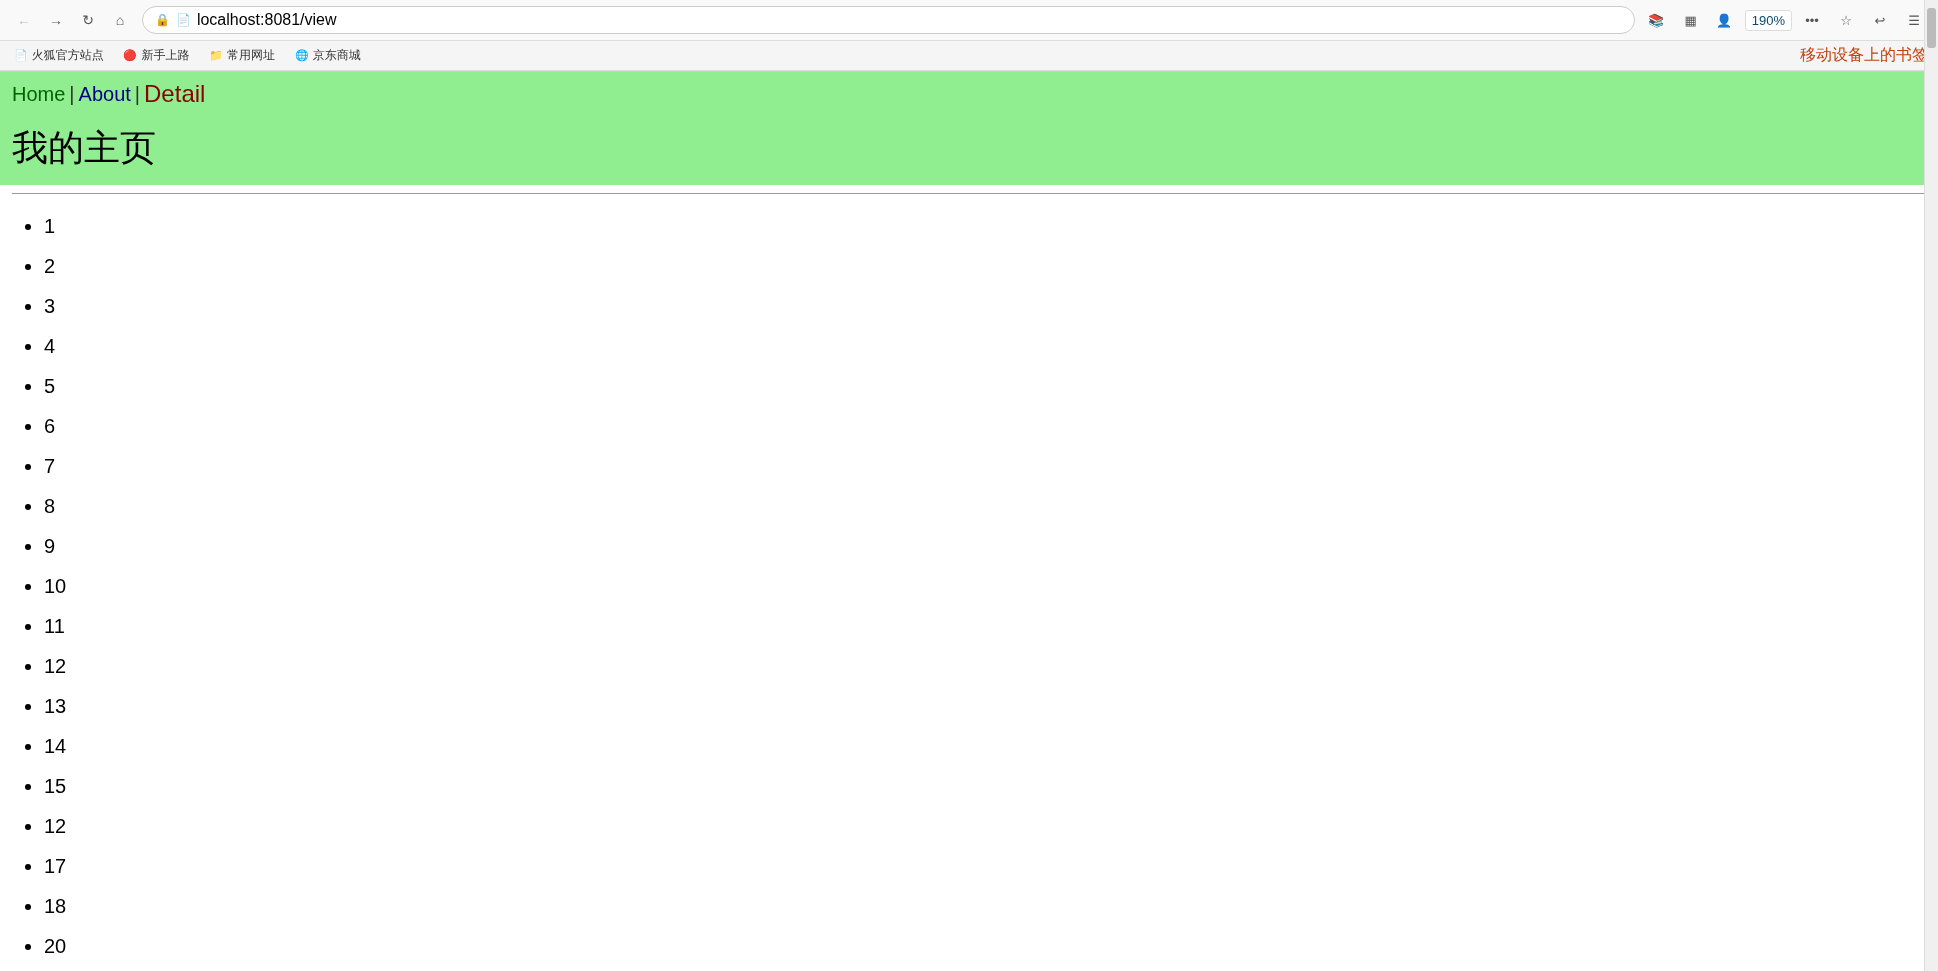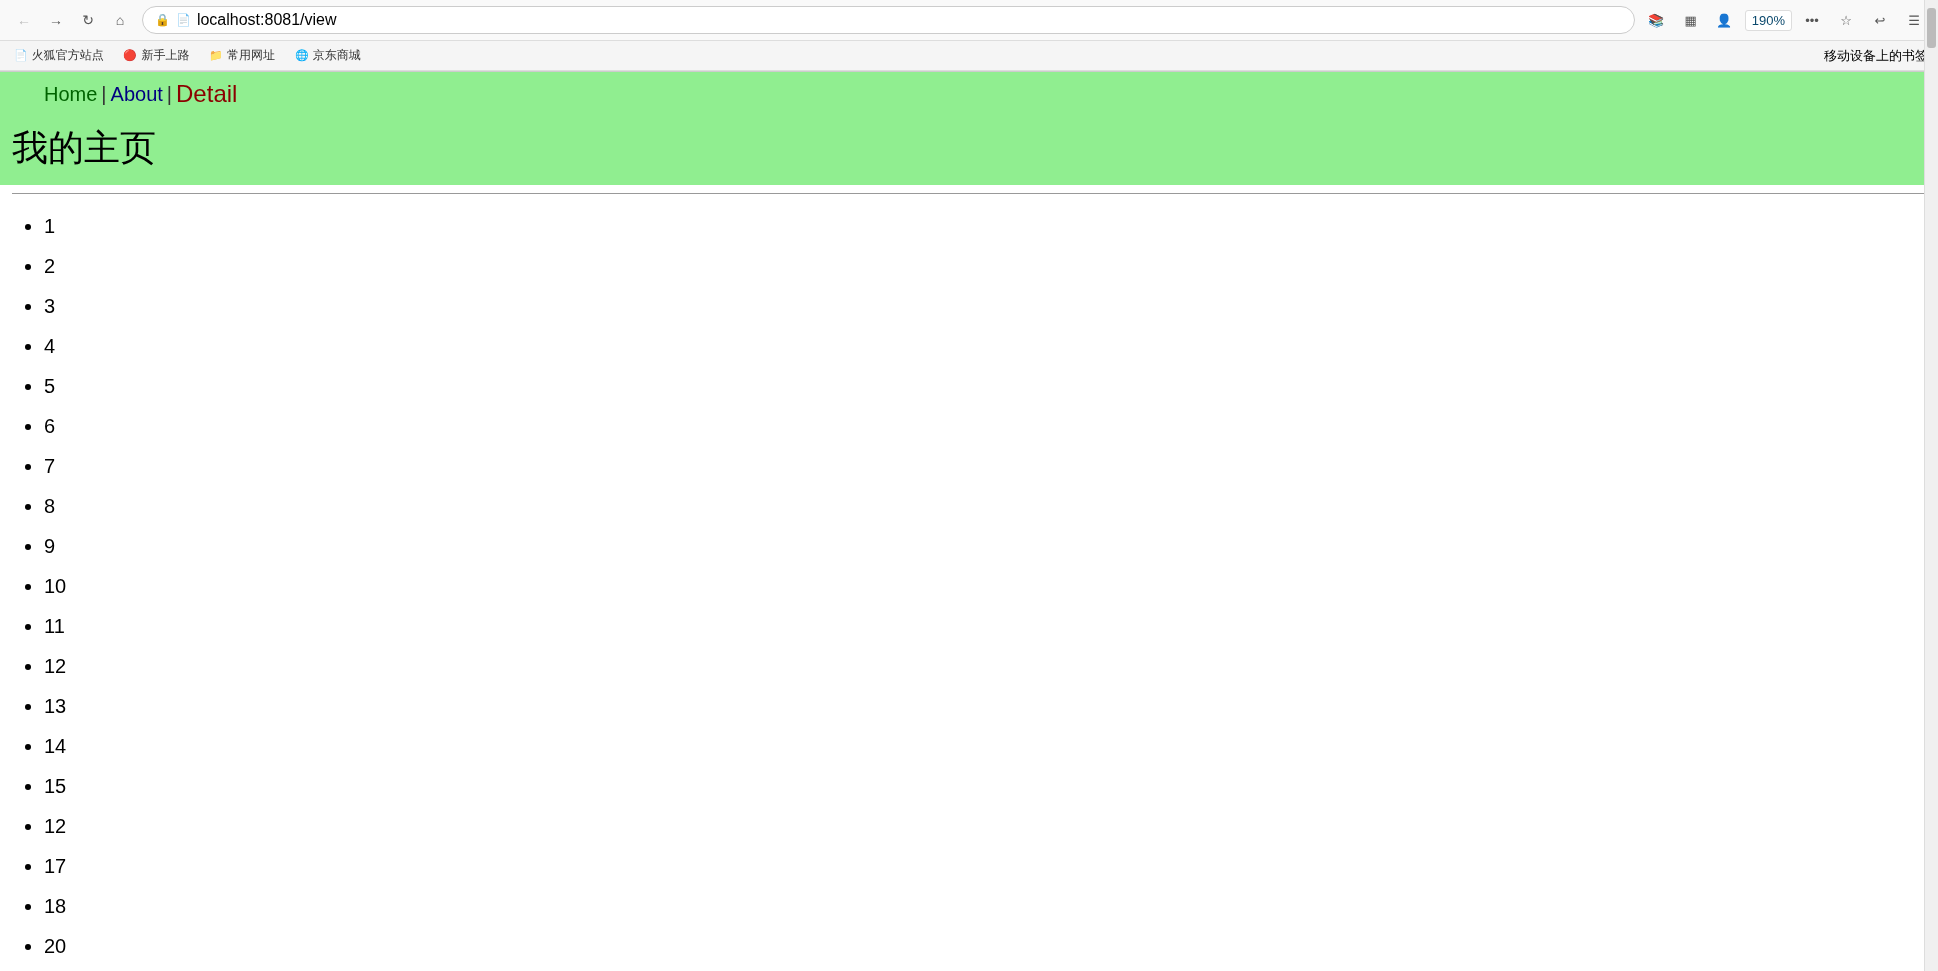--- a/index.html
+++ b/index.html
@@ -127,41 +127,40 @@
       padding: 2px 4px;
       border-radius: 3px;
     }
 
     .bookmark-icon {
       font-size: 11px;
     }
 
     .mobile-bookmarks {
       margin-left: auto;
-      font-size: 13px;
-      color: #000000;
+      font-size: 16px;
+      color: #c2410c;
       cursor: pointer;
     }
 
     
     .page-content {
       background: #fff;
     }
 
     .nav-header {
       background: #90EE90;
       padding: 8px 12px;
     }
 
     .nav-links {
       display: flex;
       align-items: center;
       gap: 0;
       font-size: 20px;
-      margin-left: 32px;
     }
 
     .nav-link-home {
       color: #006400;
       text-decoration: none;
       font-size: 20px;
     }
 
     .nav-separator {
       color: #333;

